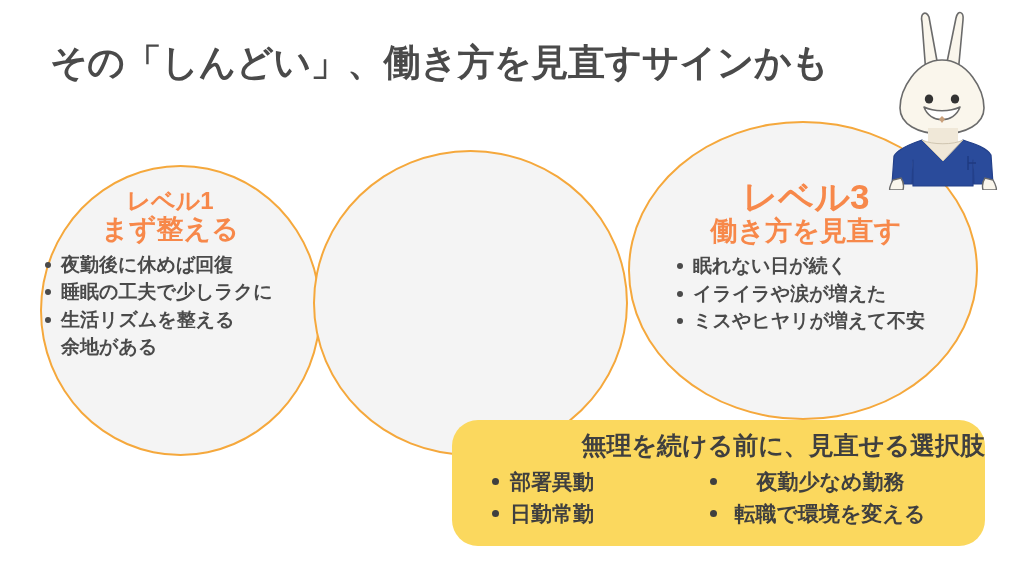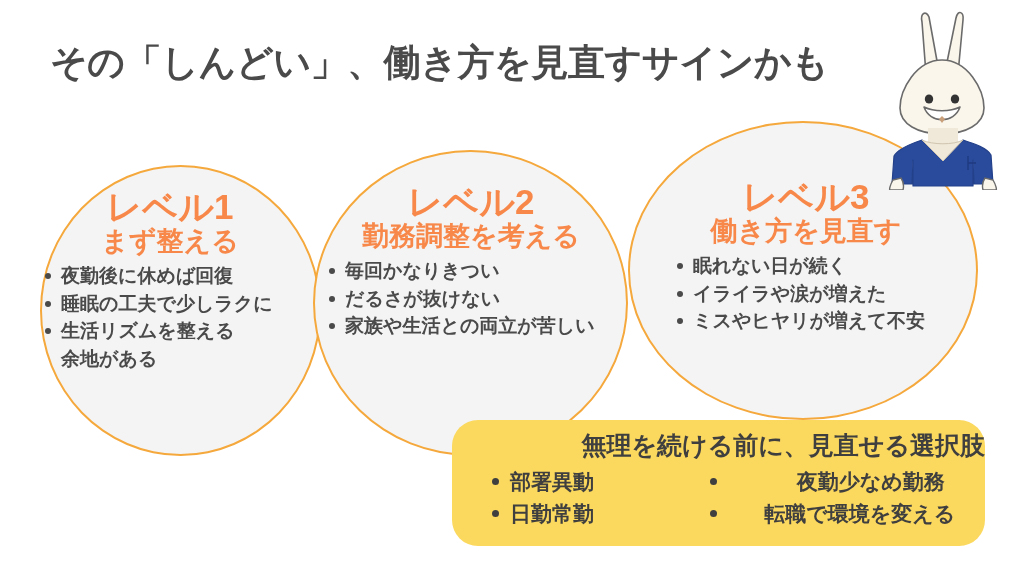--- a/index.html
+++ b/index.html
@@ -57,21 +57,21 @@
   #content-1 { left: 20px;  top: 188px; width: 300px; }
   #content-2 { left: 312px; top: 183px; width: 318px; }
   #content-3 { left: 632px; top: 178px; width: 348px; }
 
   .level-heading {
     color: #f7884a;
     font-weight: bold;
     line-height: 1.06;
     white-space: nowrap;
   }
-  #content-1 .level-heading { font-size: 35px; }
+  #content-1 .level-heading { font-size: 24px; }
   #content-2 .level-heading { font-size: 35px; }
   #content-3 .level-heading { font-size: 35px; }
 
   .level-subheading {
     color: #f7884a;
     font-weight: bold;
     line-height: 1.12;
     margin-top: 1px;
     white-space: nowrap;
   }
@@ -152,21 +152,21 @@
     font-size: 21px;
   }
   #options-col-left  { width: 188px; }
   #options-col-right { width: 290px; }
   .options-col li {
     position: relative;
     padding-left: 24px;
     line-height: 1.52;
     white-space: nowrap;
   }
-  #options-col-right li { padding-left: 34px; text-align: center; }
+  #options-col-right li { padding-left: 34px; }
   #options-col-right li:first-child { padding-left: 56px; }
   .options-col li::before {
     content: "";
     position: absolute;
     left: 6px;
     top: 12px;
     width: 7px;
     height: 7px;
     border-radius: 50%;
     background: #3f3f3f;
@@ -204,35 +204,20 @@
       <li>
         <span>睡眠の工夫で少しラクに</span>
       </li>
       <li class="wrap-line">
         <span>生活リズムを整える</span>
         <span class="bullet-cont">余地がある</span>
       </li>
     </ul>
   </div>
 
-  <div class="circle-content" id="content-2">
-    <div class="level-heading">レベル2</div>
-    <div class="level-subheading">勤務調整を考える</div>
-    <ul class="bullet-list">
-      <li>
-        <span>毎回かなりきつい</span>
-      </li>
-      <li>
-        <span>だるさが抜けない</span>
-      </li>
-      <li>
-        <span>家族や生活との両立が苦しい</span>
-      </li>
-    </ul>
-  </div>
 
   <div class="circle-content" id="content-3">
     <div class="level-heading">レベル3</div>
     <div class="level-subheading">働き方を見直す</div>
     <ul class="bullet-list">
       <li>
         <span>眠れない日が続く</span>
       </li>
       <li>
         <span>イライラや涙が増えた</span>

